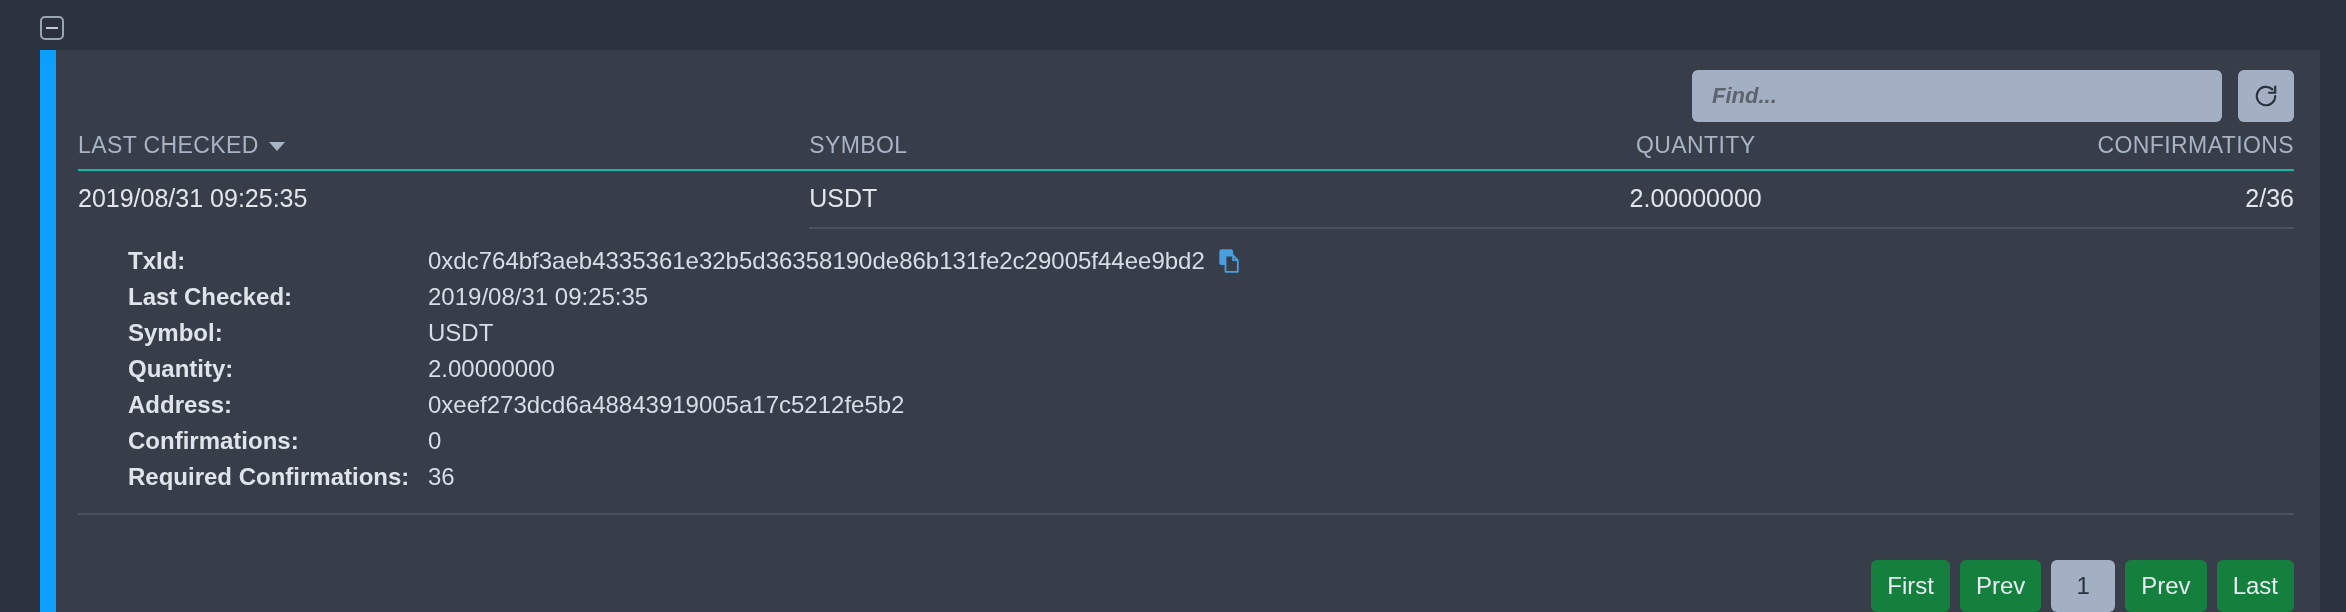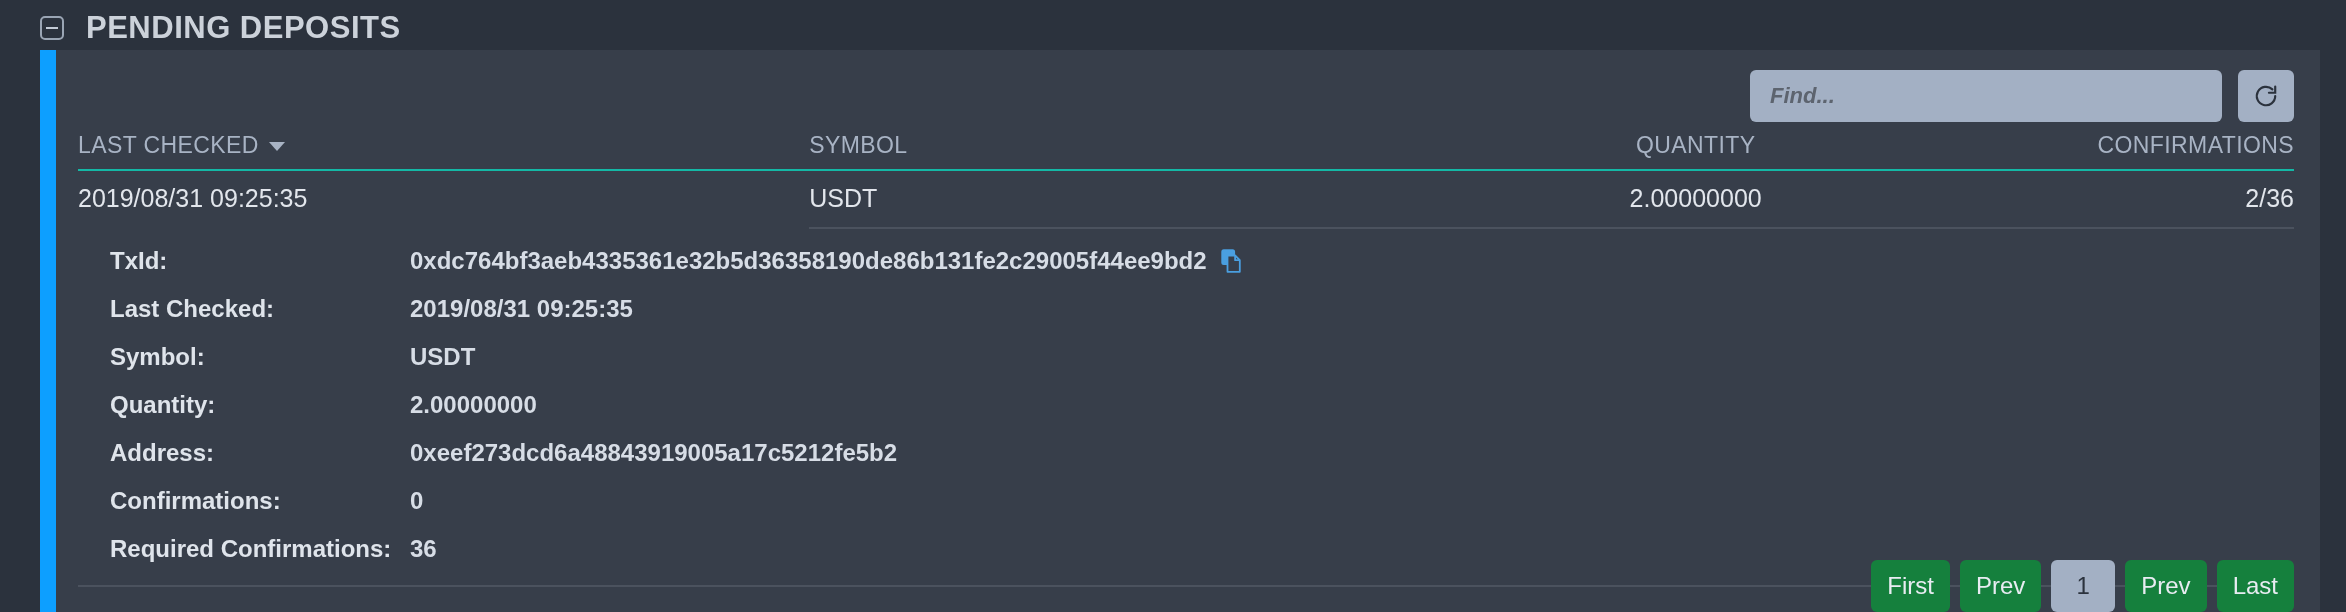--- a/index.html
+++ b/index.html
@@ -81,21 +81,21 @@
   .toolbar {
     height: 78px;
     display: flex;
     align-items: center;
     justify-content: flex-end;
     gap: 16px;
     padding-top: 14px;
   }
 
   .find-input {
-    width: 472px;
+    width: 530px;
     height: 52px;
     border: none;
     border-radius: 6px;
     background: #a3b0c4;
     color: #2b323d;
     font-family: "Liberation Sans", sans-serif;
     font-size: 22px;
     font-style: italic;
     font-weight: bold;
     padding: 0 20px;
@@ -166,41 +166,40 @@
   .data-row td:first-child { border-bottom-color: transparent; }
 
   
   .detail-cell { padding: 0 !important; border-bottom: 2px solid #4b525e; }
 
   .detail-wrap { padding: 14px 0 18px 0; }
 
   .detail-grid {
     display: grid;
     grid-template-columns: 300px 1fr;
-    row-gap: 12px;
-    margin-left: 32px;
+    row-gap: 0;
+    margin-left: 50px;
   }
 
   .detail-label {
     font-size: 24px;
     font-weight: bold;
     color: #dfe4eb;
     padding: 4px 0;
     white-space: nowrap;
   }
 
   .detail-value {
     font-size: 24px;
     color: #d7dde6;
     padding: 4px 0;
     display: flex;
     align-items: center;
     gap: 14px;
     white-space: nowrap;
-    font-weight: bold;
   }
 
   .copy-icon { display: inline-flex; cursor: pointer; }
   .copy-icon svg { display: block; }
 
   
   .pagination {
     position: absolute;
     right: 26px;
     bottom: 0;
@@ -227,21 +226,20 @@
 </style>
 </head>
 <body>
 
 <div class="page">
 
   <div class="panel-header">
     <span class="collapse-icon">
       <i></i>
     </span>
-    <span class="panel-title">PENDING DEPOSITS</span>
   </div>
 
   <div class="card">
     <div class="accent-bar"></div>
 
     <div class="card-body">
 
       <div class="toolbar">
         <input class="find-input" type="text" placeholder="Find..." style="">
         <button class="refresh-btn">

